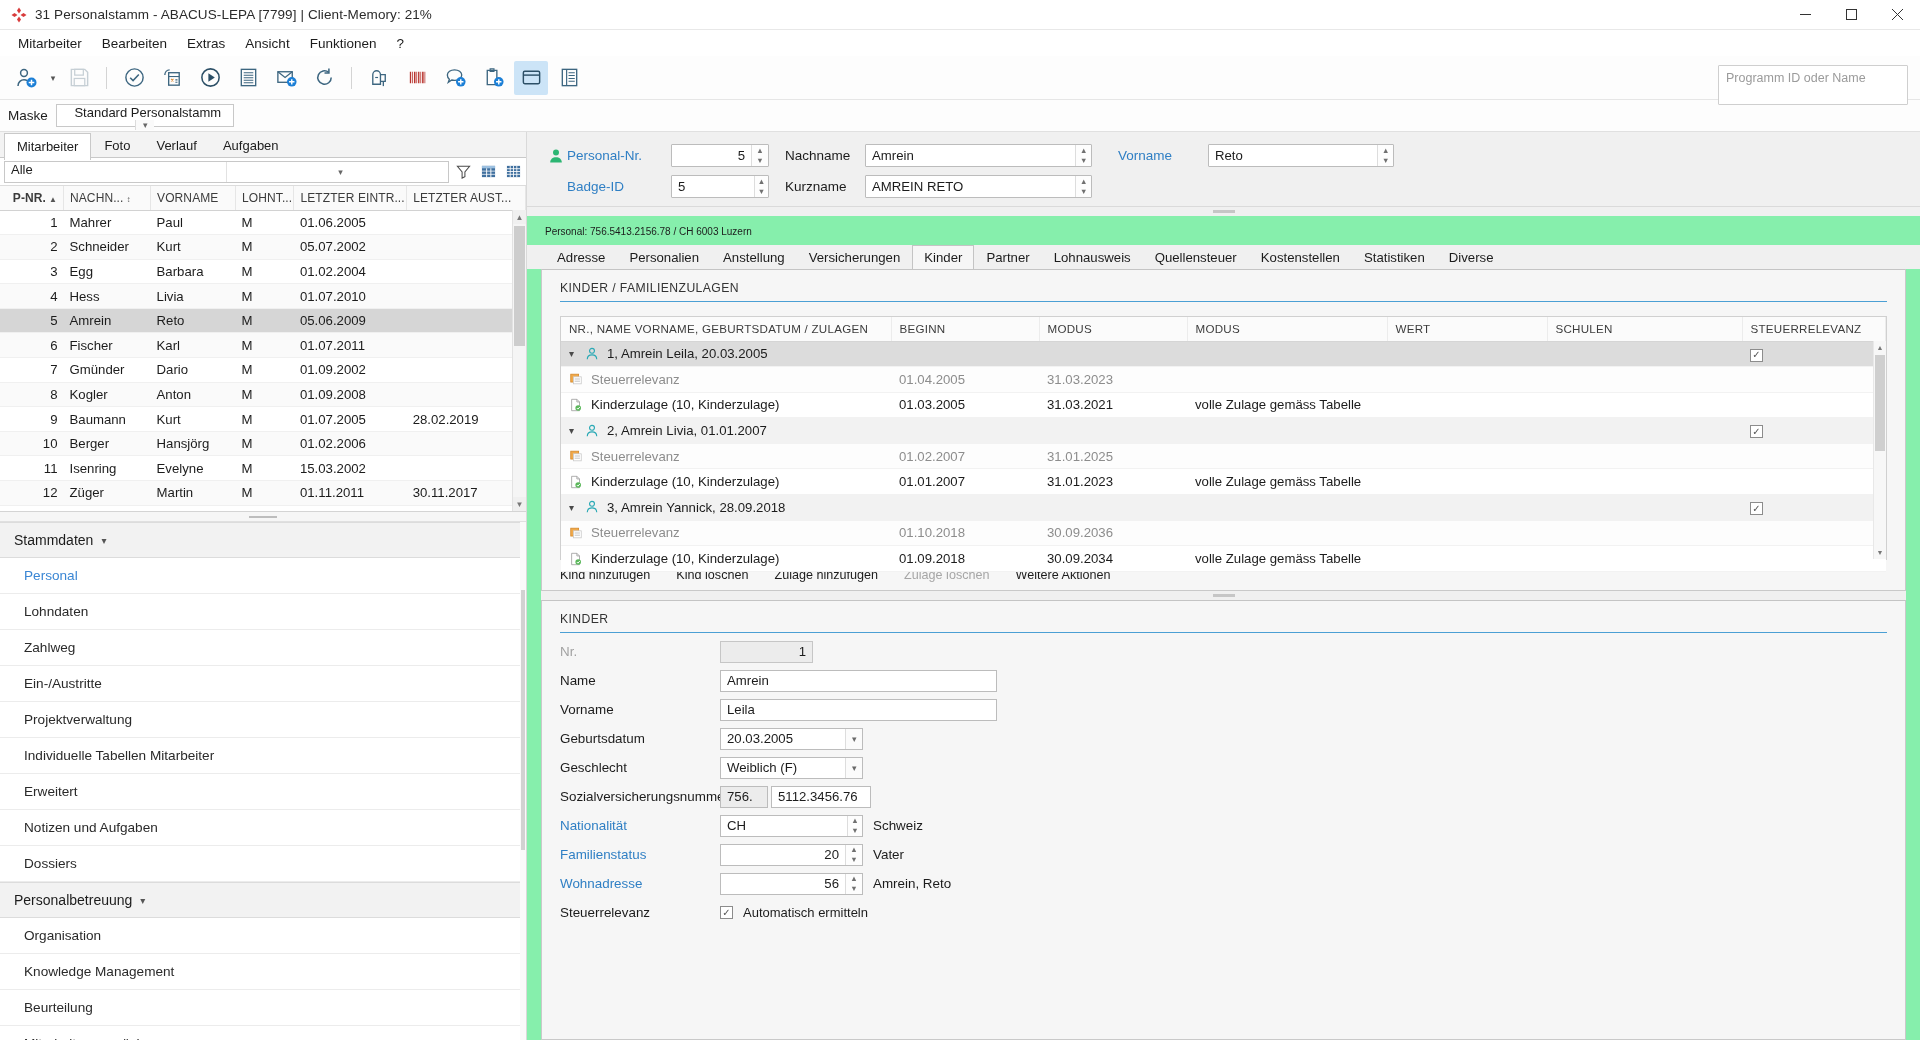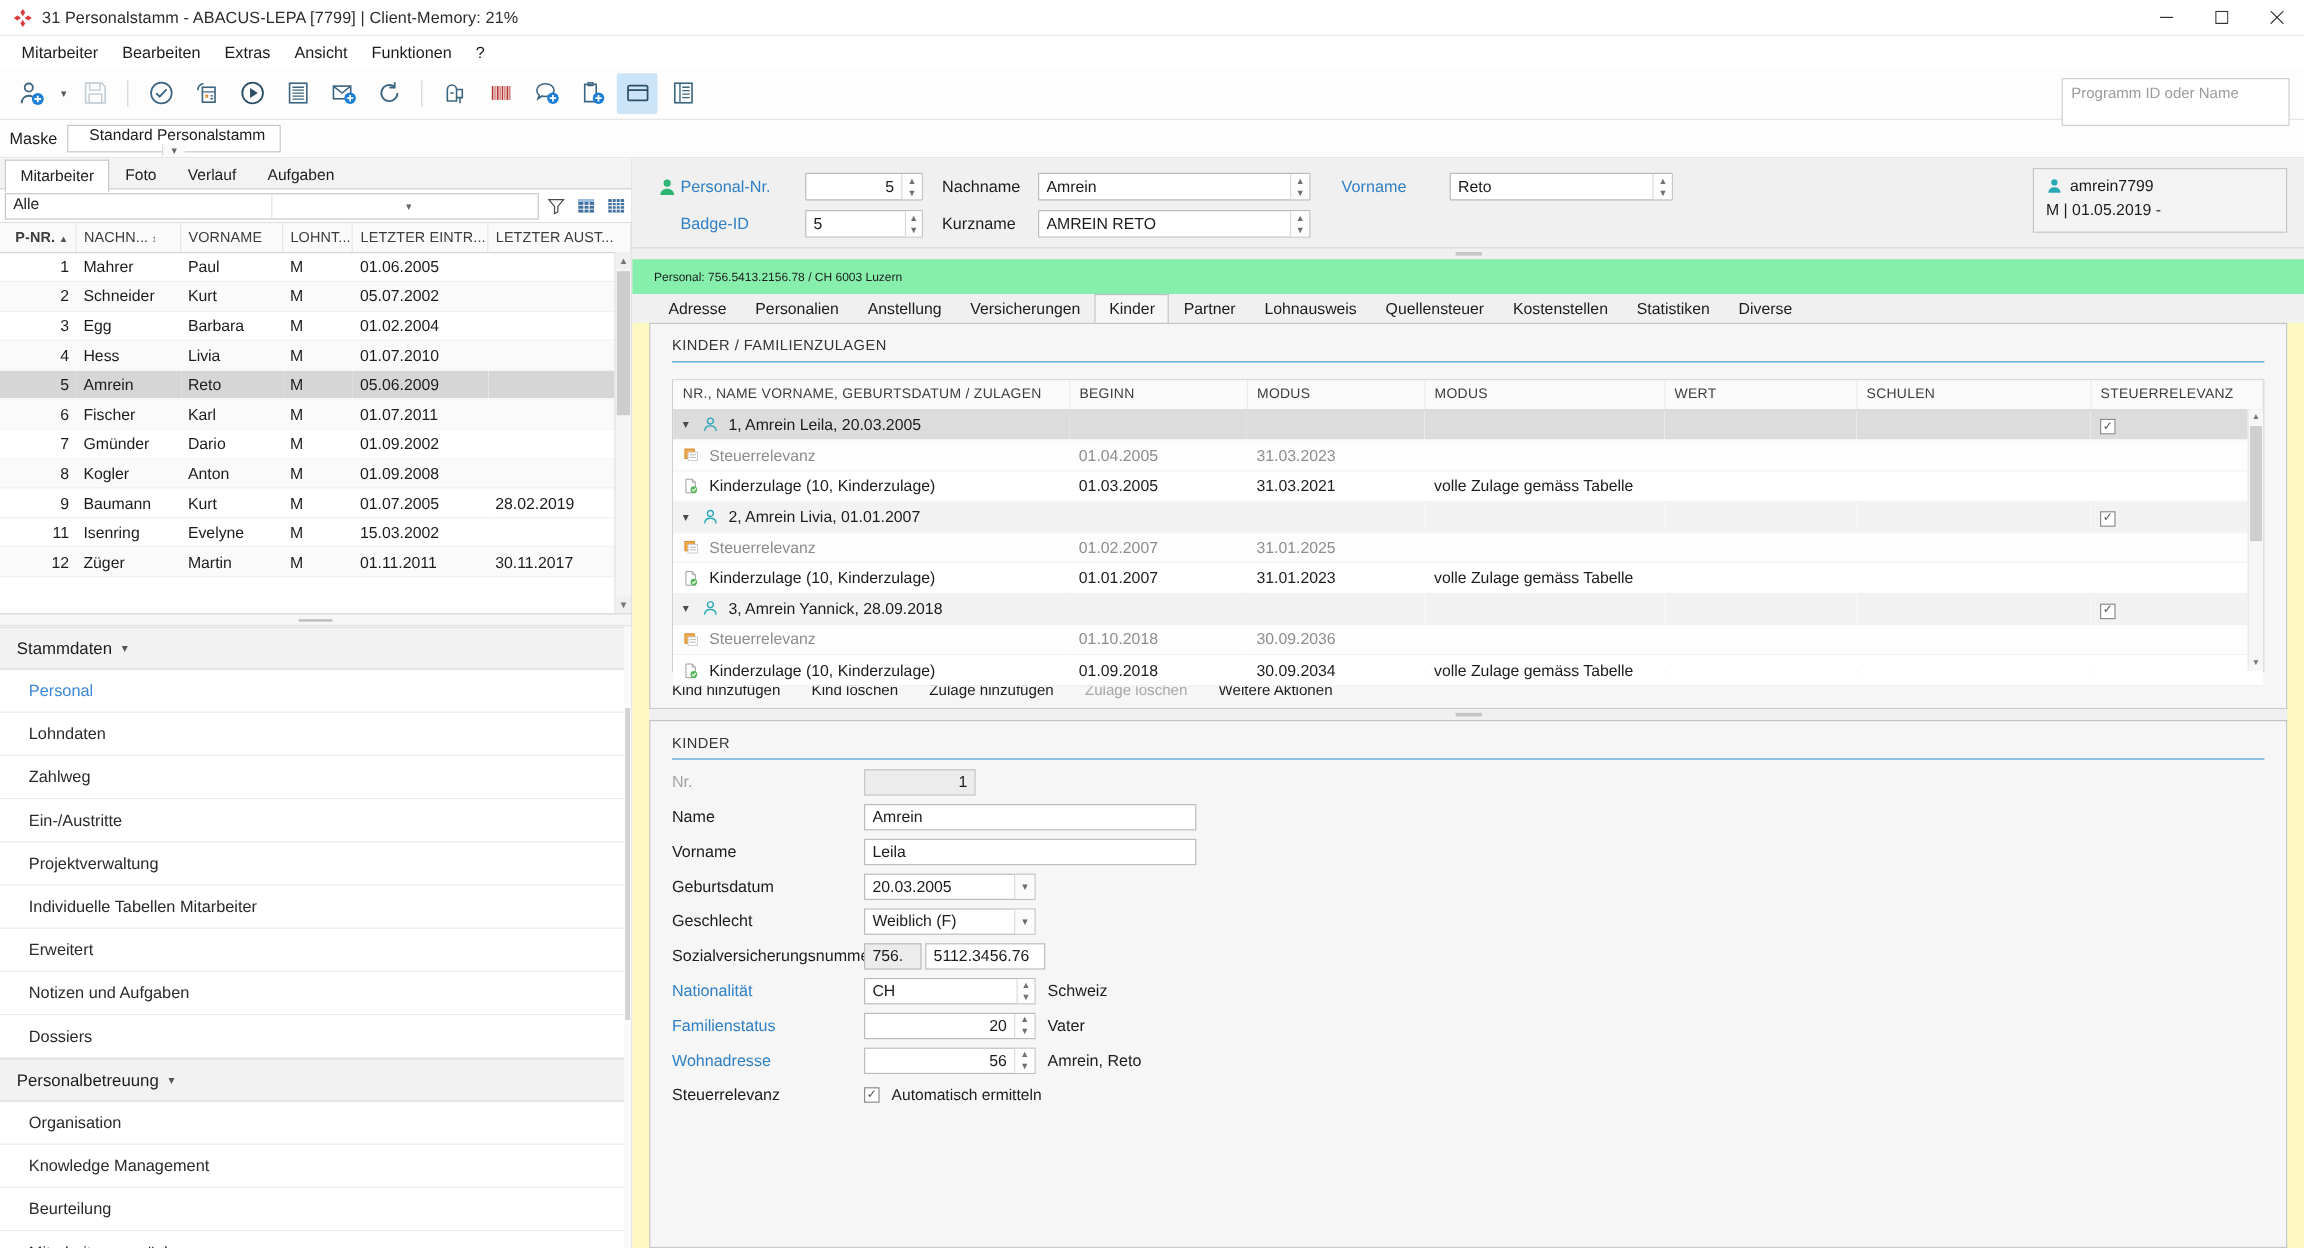--- a/index.html
+++ b/index.html
@@ -186,21 +186,21 @@
 
   .personal-line { font-size: 10px; padding: 10px 0 8px 18px; background: #86efac; color: #1c1c1c; }
 
   .tabsrow { display: flex; padding-left: 18px; background: #f0f0f0; height: 24px; align-items: flex-end; }
   .rtab {
     font-size: 13.2px; padding: 0 11px; height: 23px; line-height: 22px;
     border: 1px solid transparent; border-bottom: none; color: #1c1c1c;
   }
   .rtab.active { background: #f6f6f6; border-color: #c4c4c4; height: 24px; line-height:23px; }
 
-  .panel-outer { flex: 1; display: flex; flex-direction: column; min-height: 0; padding: 0 14px 0 14px; background:#fef9c3;}
+  .panel-outer { flex: 1; display: flex; flex-direction: column; min-height: 0; padding: 0 14px 0 14px; background:#86efac;}
   .panel {
     background: #f6f6f6; border: 1px solid #c9c9c9; border-top: 1px solid #c4c4c4;
     display: flex; flex-direction: column; min-height: 0;
   }
   .panel.top { height: 322px; min-height:322px; }
   .panel.bottom { flex: 1; margin-top: 0; }
   .panel-title {
     font-size: 12.2px; letter-spacing: .4px; color: #333; padding: 11px 0 6px 18px;
   }
   .panel-rule { height: 1px; background: #4b9fd4; margin: 0 18px 0 18px; }
@@ -553,20 +553,28 @@
                   <td></td>
                 </tr>
               <tr>
                   <td class="num">9</td>
                   <td>Baumann</td>
                   <td>Kurt</td>
                   <td>M</td>
                   <td>01.07.2005</td>
                   <td>28.02.2019</td>
                 </tr>
+              <tr class="alt">
+                  <td class="num">10</td>
+                  <td>Berger</td>
+                  <td>Hansjörg</td>
+                  <td>M</td>
+                  <td>01.02.2006</td>
+                  <td></td>
+                </tr>
               <tr>
                   <td class="num">11</td>
                   <td>Isenring</td>
                   <td>Evelyne</td>
                   <td>M</td>
                   <td>15.03.2002</td>
                   <td></td>
                 </tr>
               <tr class="alt">
                   <td class="num">12</td>
@@ -666,32 +674,20 @@
           <span class="fld-label plain" style="width:80px; margin-left:16px">Kurzname</span>
           <div class="spin-input" style="width:227px">
             <input type="text" value="AMREIN RETO" style="">
             <span class="spin-btns">
                 <i>▲</i>
                 <i>▼</i>
               </span>
           </div>
         </div>
 
-        <div class="usercard">
-          <div class="l1">
-            <span class="ic">
-              <svg width="14" height="14" viewBox="0 0 16 16">
-                  <circle cx="8" cy="4.6" r="3" fill="#2aa9b5"></circle>
-                  <path d="M2.2 14.5c0-3.4 2.6-5.3 5.8-5.3s5.8 1.9 5.8 5.3z" fill="#2aa9b5"></path>
-                </svg>
-            </span>
-            <span>amrein7799</span>
-          </div>
-          <div class="l2">M | 01.05.2019 -</div>
-        </div>
       </div>
 
       <div class="mini-split">
           <i></i>
         </div>
 
       <div class="personal-line">Personal: 756.5413.2156.78 / CH 6003 Luzern</div>
 
       <div class="tabsrow">
         <div class="rtab">Adresse</div>

